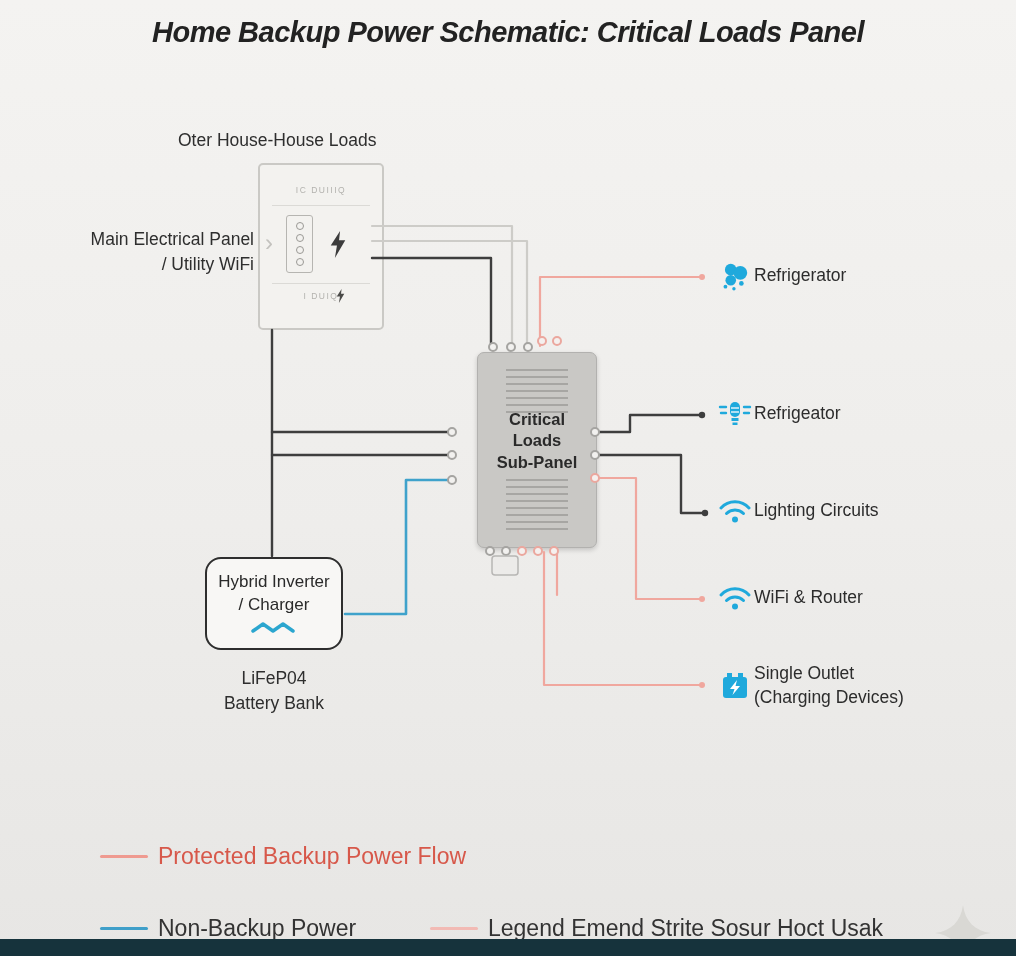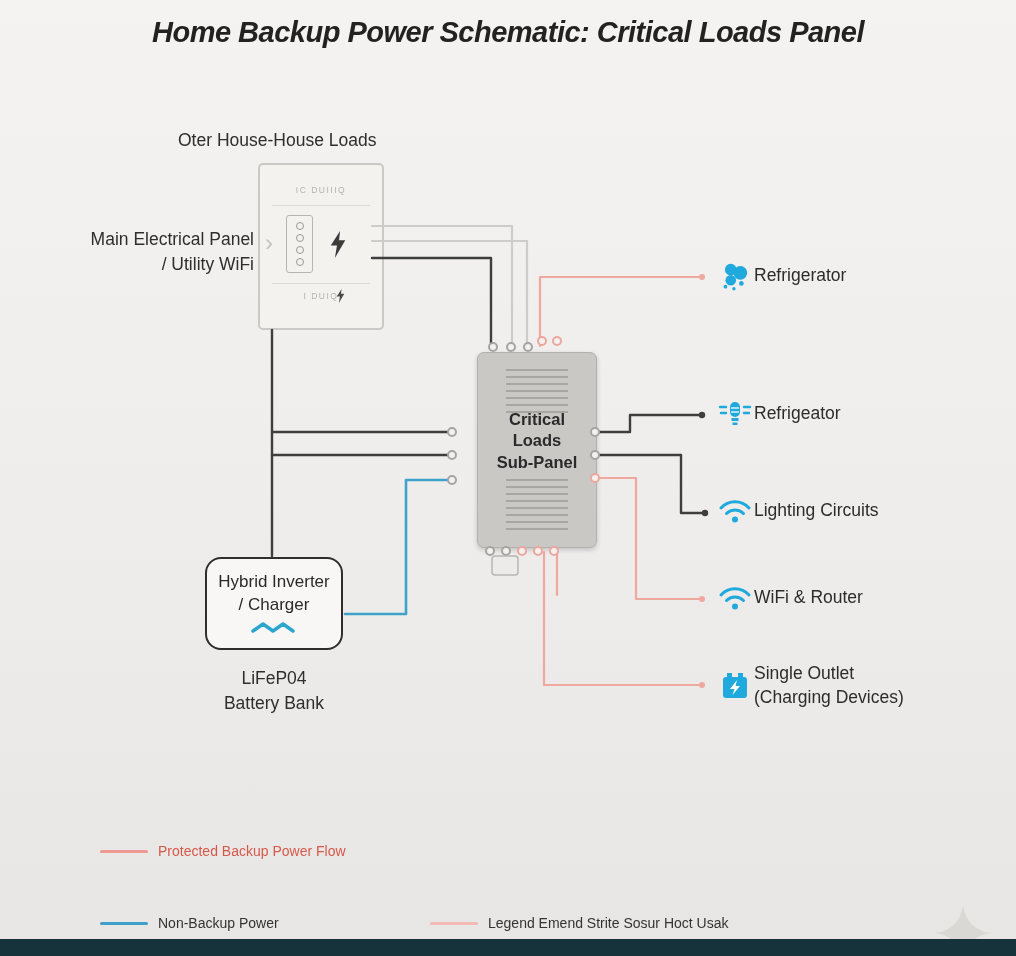--- a/index.html
+++ b/index.html
@@ -78,21 +78,21 @@
 
   
   .legend-row { position: absolute; display: flex; align-items: center; gap: 10px; z-index: 2; }
   .legend-line { width: 48px; height: 3px; border-radius: 2px; }
   .legend-row.l1 { left: 100px; top: 843px; }
   .legend-row.l2 { left: 100px; top: 915px; }
   .legend-row.l3 { left: 430px; top: 915px; }
   .legend-row.l1 .legend-line { background: #ef9a90; }
   .legend-row.l2 .legend-line { background: #3f9fc9; }
   .legend-row.l3 .legend-line { background: #f2bab4; }
-  .legend-row .legend-label { font-size: 14px; }
+  .legend-row .legend-label { font-size: 23px; }
   .legend-row.l1 .legend-label { color: #d7584a; }
   .legend-row.l2 .legend-label, .legend-row.l3 .legend-label { color: #333; }
 
   .bottom-bar { position: absolute; left: 0; right: 0; bottom: 0; height: 17px; background: #16333c; z-index: 4; }
   .sparkle { position: absolute; left: 934px; top: 904px; z-index: 3; }
 </style>
 </head>
 <body>
 
 <div class="canvas">

